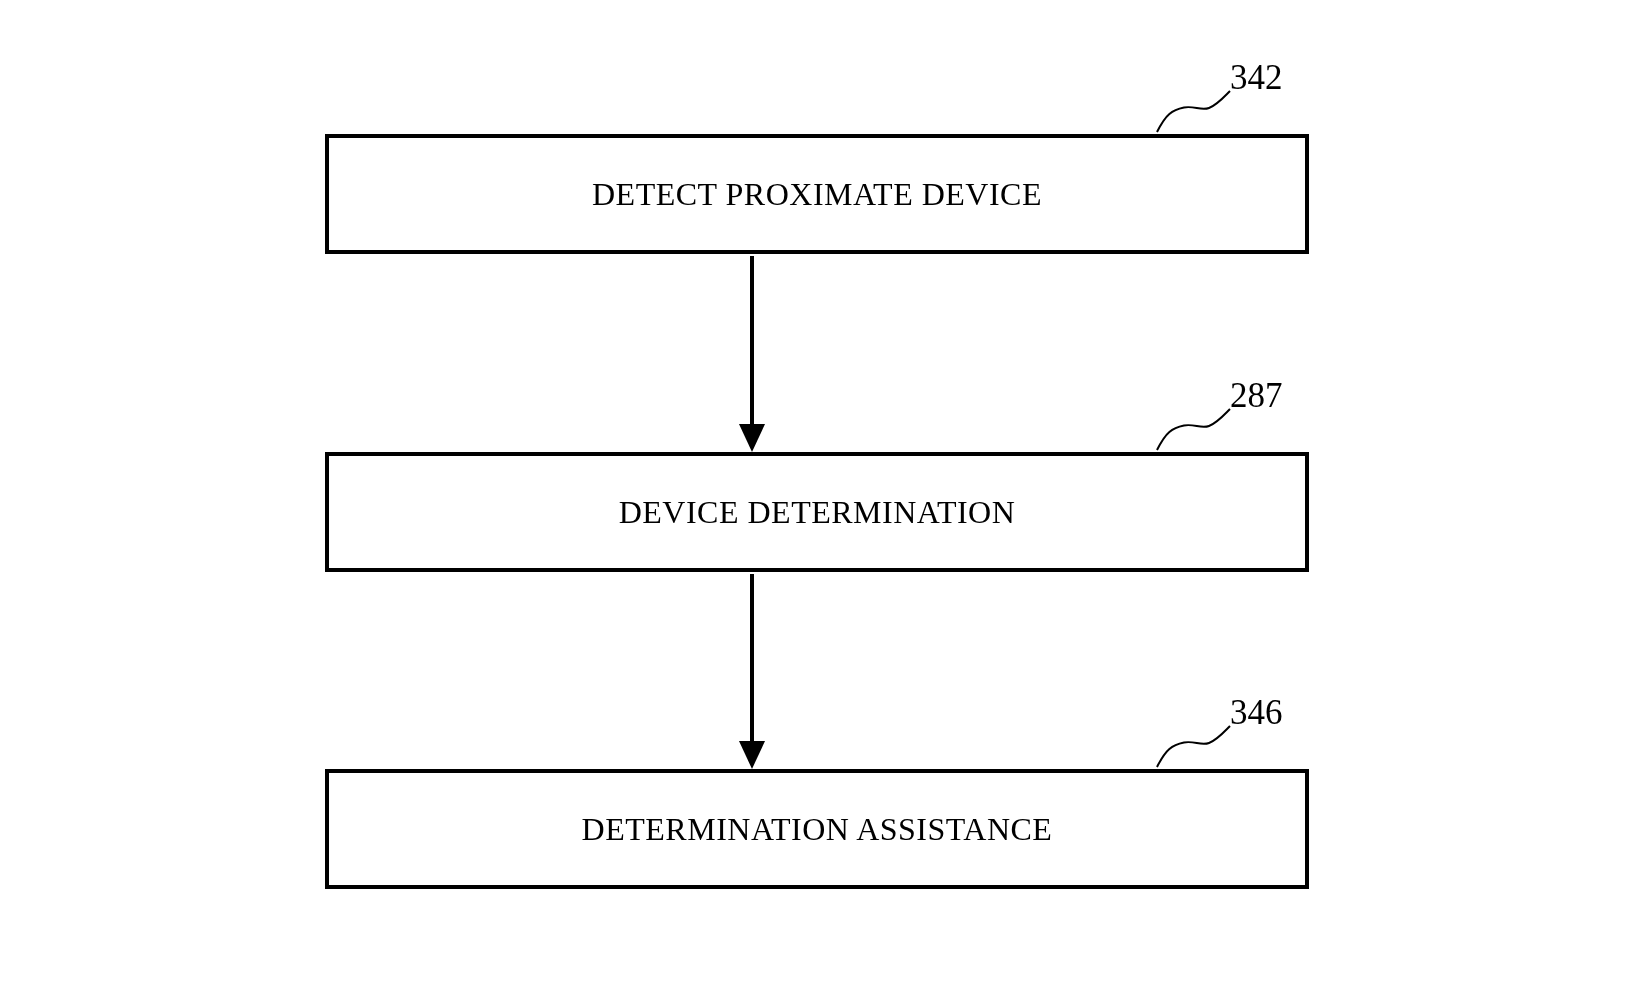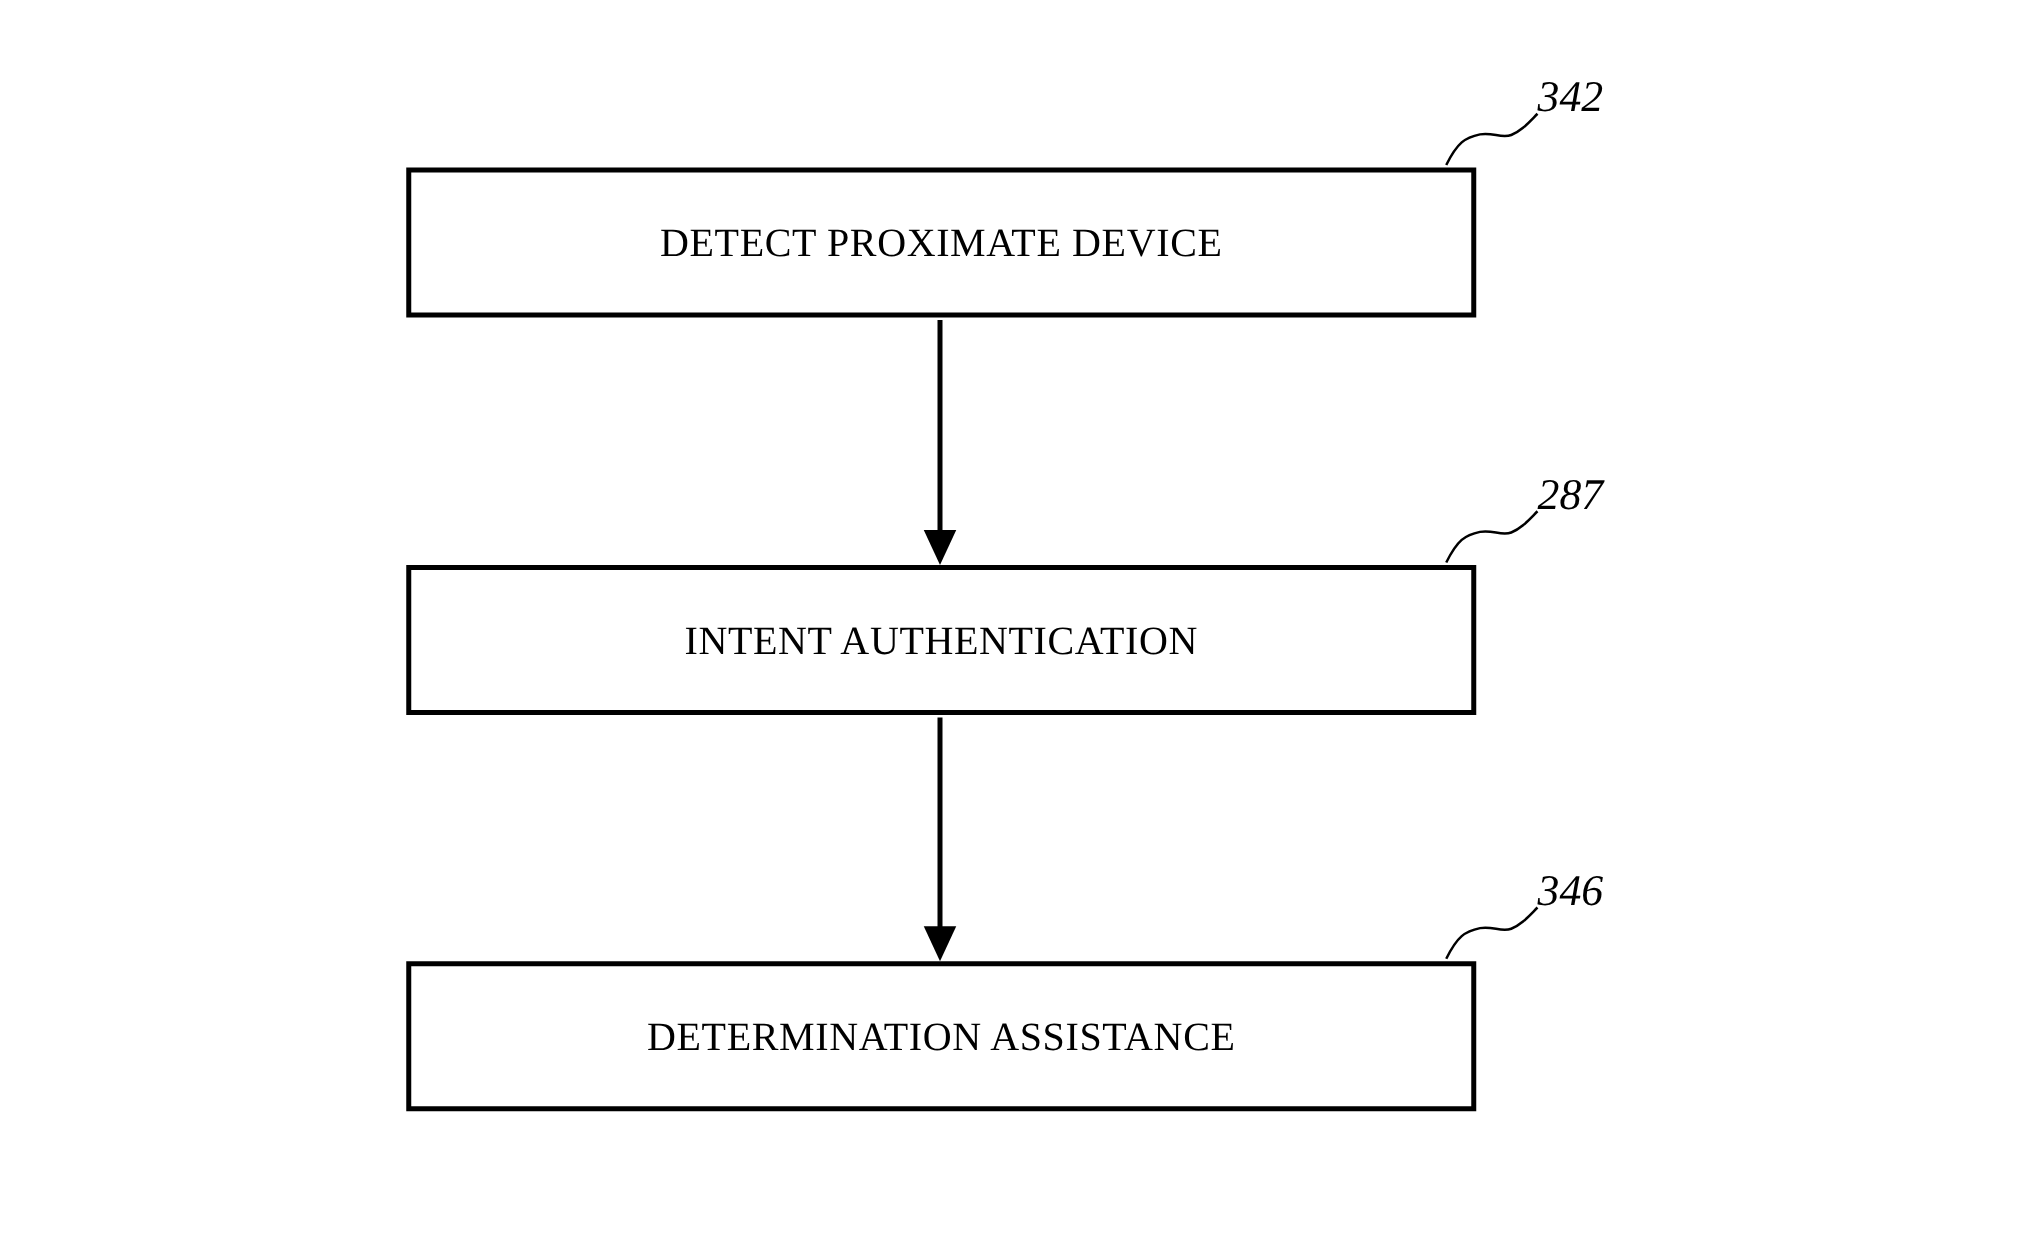--- a/index.html
+++ b/index.html
@@ -20,42 +20,41 @@
     position: absolute;
     left: 0;
     top: 0;
     width: 1630px;
     height: 1008px;
     pointer-events: none;
   }
   .flow-box {
     position: absolute;
     left: 325px;
-    width: 856px;
+    width: 984px;
     height: 120px;
     border: 4px solid #000000;
     box-sizing: border-box;
     background: #ffffff;
     display: flex;
     align-items: center;
     justify-content: center;
   }
   .flow-box .box-label {
     font-size: 32px;
     letter-spacing: 0.5px;
     color: #000000;
     white-space: nowrap;
   }
   .ref-numeral {
     position: absolute;
     left: 1230px;
     font-size: 35px;
     line-height: 1;
     color: #000000;
-    font-style: italic;
   }
 </style>
 </head>
 <body>
 
 <div class="canvas">
 
   <svg class="overlay" viewBox="0 0 1630 1008" xmlns="http://www.w3.org/2000/svg">
 
     <line x1="752" y1="256" x2="752" y2="428" stroke="#000000" stroke-width="4"></line>
@@ -69,21 +68,21 @@
     <path d="M1157 450 C1166 432 1172 428 1184 425.5 C1194 423.5 1201 429 1209 426 C1217 423 1223 416 1230 409" fill="none" stroke="#000000" stroke-width="2"></path>
 
     <path d="M1157 767 C1166 749 1172 745 1184 742.5 C1194 740.5 1201 746 1209 743 C1217 740 1223 733 1230 726" fill="none" stroke="#000000" stroke-width="2"></path>
   </svg>
 
   <div class="flow-box" style="top:134px">
     <span class="box-label">DETECT PROXIMATE DEVICE</span>
   </div>
 
   <div class="flow-box" style="top:452px">
-    <span class="box-label">INTENT AUTHENTICATION</span>
+    <span class="box-label">DEVICE DETERMINATION</span>
   </div>
 
   <div class="flow-box" style="top:769px">
     <span class="box-label">DETERMINATION ASSISTANCE</span>
   </div>
 
   <div class="ref-numeral" style="top:60px">342</div>
 
   <div class="ref-numeral" style="top:378px">287</div>
 

